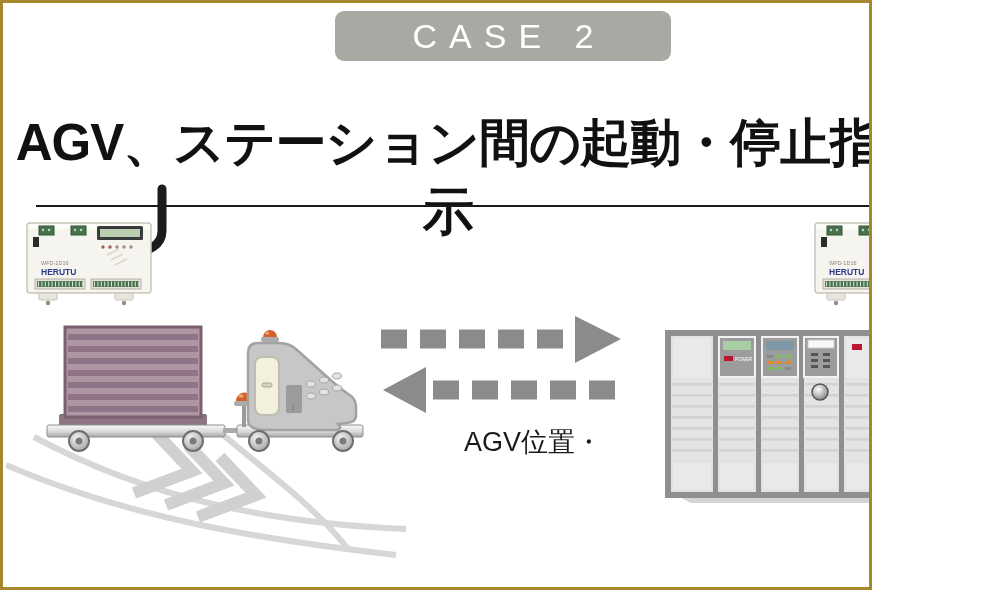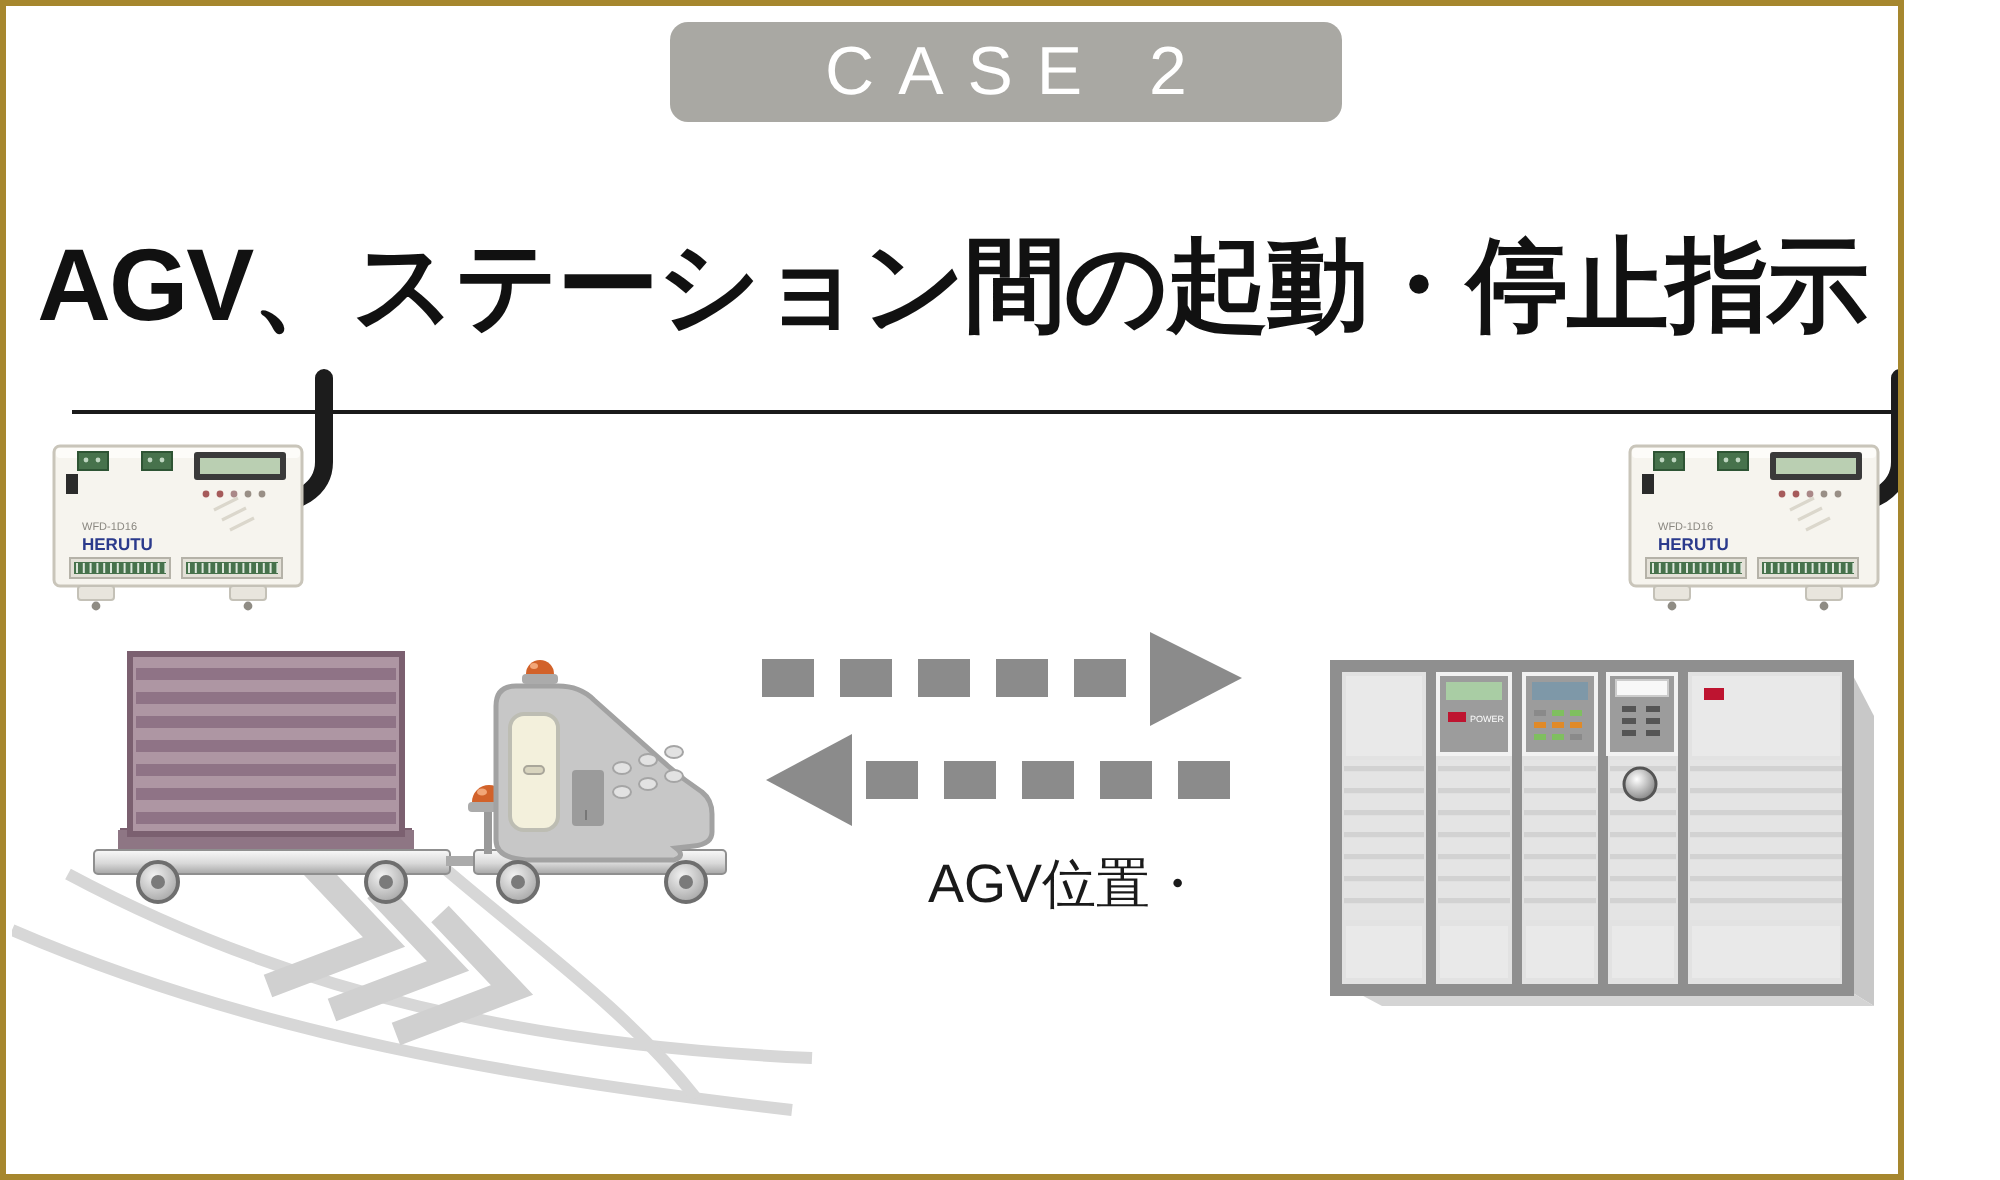--- a/index.html
+++ b/index.html
@@ -2,38 +2,38 @@
 <html><head>
 <meta charset="utf-8">
 <style>
   * { margin:0; padding:0; box-sizing:border-box; }
   body {
     font-family: "Liberation Sans", "DejaVu Sans", sans-serif;
     background:#fff;
   }
   .frame {
     position:relative;
-    width:952px; height:590px;
+    width:872px; height:590px;
     background:#fff;
     border:3px solid var(--gold,#A6872E);
     overflow:hidden;
   }
   .case-banner {
     position:absolute; left:332px; top:8px;
     width:336px; height:50px;
     background:var(--banner_gray,#A9A8A3);
     border-radius:9px;
     display:flex; align-items:center; justify-content:center;
   }
   .case-banner span {
     color:#fff; font-size:34px; font-weight:500;
     letter-spacing:12px; padding-left:12px;
   }
   .main-title {
-    position:absolute; left:0; top:106px; width:100%;
+    position:absolute; left:12px; top:106px; width:100%;
     text-align:center;
     font-size:51px; font-weight:bold; color:#111;
     letter-spacing:-1px;
   }
   .wire {
     position:absolute; left:33px; top:202px;
     width:929px; height:2px;
     background:var(--wire_black,#1A1A1A);
   }
   .svg-abs { position:absolute; }

